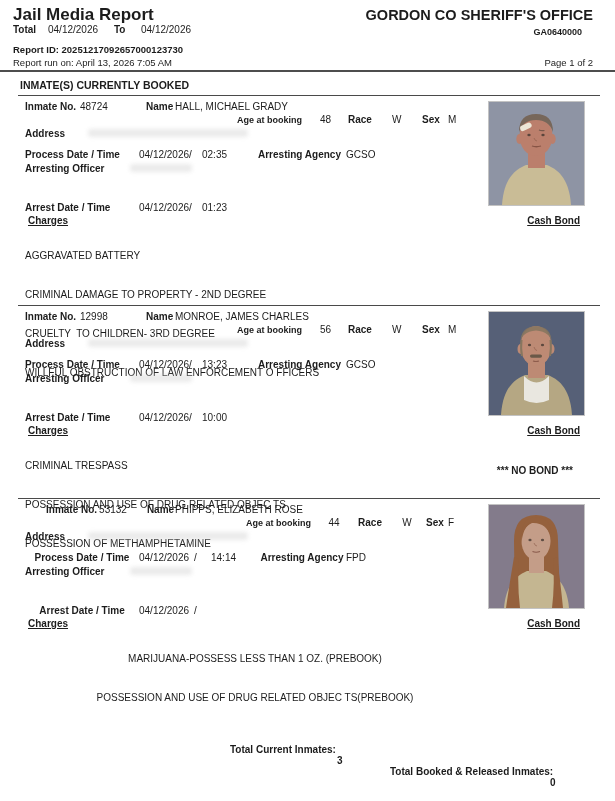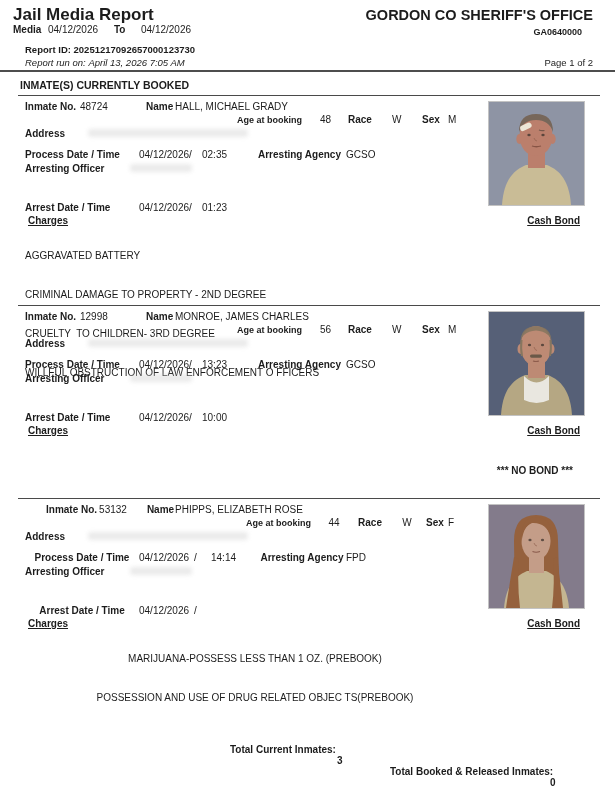--- a/index.html
+++ b/index.html
@@ -3,26 +3,26 @@
 <meta charset="utf-8">
 <style>
   html,body{margin:0;padding:0;background:#e9e9e9;}
   .page{
     position:relative;width:615px;height:801px;background:#ffffff;
     font-family:"Liberation Sans", sans-serif;color:#1c1c1c;overflow:hidden;
     margin:0 auto;
   }
   .abs{position:absolute;}
   .b{font-weight:bold;}
-  .i{font-style:italic;}
+  .i{}
   .pre{white-space:pre;}
   .t17{font-size:17px;}
   .t14{font-size:14.5px;}
   .t10{font-size:10px;}
-  .t95{font-size:9.5px;margin-left:12px;}
+  .t95{font-size:9.5px;}
   .t9{font-size:9px;}
   .hr{left:0;top:70px;width:615px;height:2px;background:#4d4d4d;}
   .sec{position:absolute;left:18px;width:582px;border-top:1.6px solid #4a4a4a;}
   .s1{top:95px;height:210px;}
   .s2{top:305px;height:193px;}
   .s3{top:498px;height:175px;text-align:center;}
   .row{position:absolute;display:flex;align-items:baseline;font-size:10px;white-space:pre;}
   .r1{top:5px;left:7px;}
   .r2{top:18px;left:219px;}
   .r3{top:32px;left:7px;}
@@ -59,21 +59,21 @@
   .fl2{position:absolute;left:390px;font-weight:bold;}
   .fv2{position:absolute;left:550px;font-weight:bold;}
 </style>
 </head>
 <body>
 
 <div class="page">
 
   <div class="abs b t17" style="left:13px;top:5px;">Jail Media Report</div>
   <div class="abs row" style="left:13px;top:24px;position:absolute;">
-    <span class="b w35" style="display:inline-block;width:35px;">Media</span>
+    <span class="b w35" style="display:inline-block;width:35px;">Total</span>
     <span class="w66">04/12/2026</span>
     <span class="b" style="display:inline-block;width:27px;">To</span>
     <span>04/12/2026</span>
   </div>
   <div class="abs b t14" style="right:22px;top:7px;">GORDON CO SHERIFF'S OFFICE</div>
   <div class="abs b t9" style="right:33px;top:27px;">GA0640000</div>
   <div class="abs b t95" style="left:13px;top:44px;">Report ID: 20251217092657000123730</div>
   <div class="abs t95 pre" style="left:13px;top:57px;"><span class="i">Report run on:</span><span> </span><span class="i">April 13, 2026 7:05 AM</span></div>
   <div class="abs t95" style="right:22px;top:57px;">Page 1 of 2</div>
   <div class="abs hr"></div>
@@ -181,20 +181,25 @@
     </div>
     <div class="smudge sm-off"></div>
     <div class="row r6">
       <span class="b w114">Arrest Date / Time</span>
       <span class="w50">04/12/2026</span>
       <span class="w13">/</span>
       <span>10:00</span>
     </div>
     <div class="charges-hdr">Charges</div>
     <div class="cashbond-hdr">Cash Bond</div>
+    <div class="charge-list">
+      <div>CRIMINAL TRESPASS</div>
+      <div>POSSESSION AND USE OF DRUG RELATED OBJEC TS</div>
+      <div>POSSESSION OF METHAMPHETAMINE</div>
+    </div>
     <div class="bond-list">
       <div>*** NO BOND ***</div>
       <div>*** NO BOND ***</div>
       <div>*** NO BOND ***</div>
     </div>
     <div class="photo" style="--bg: #566077; --shirt: #b5a783; --skin: #bd8a74; --hair: #87765f; --extra: #e9e7e0;">
       <svg viewBox="0 0 95 103">
         <rect width="95" height="103" style="fill:var(--bg)"></rect>
         <path d="M12,103 C14,74 27,67 36,63 L59,63 C68,67 81,74 83,103 Z" style="fill:var(--shirt)"></path>
         <path d="M35,64 Q47.5,77 60,64 L60,88 Q47.5,94 35,88 Z" style="fill:var(--extra)"></path>

